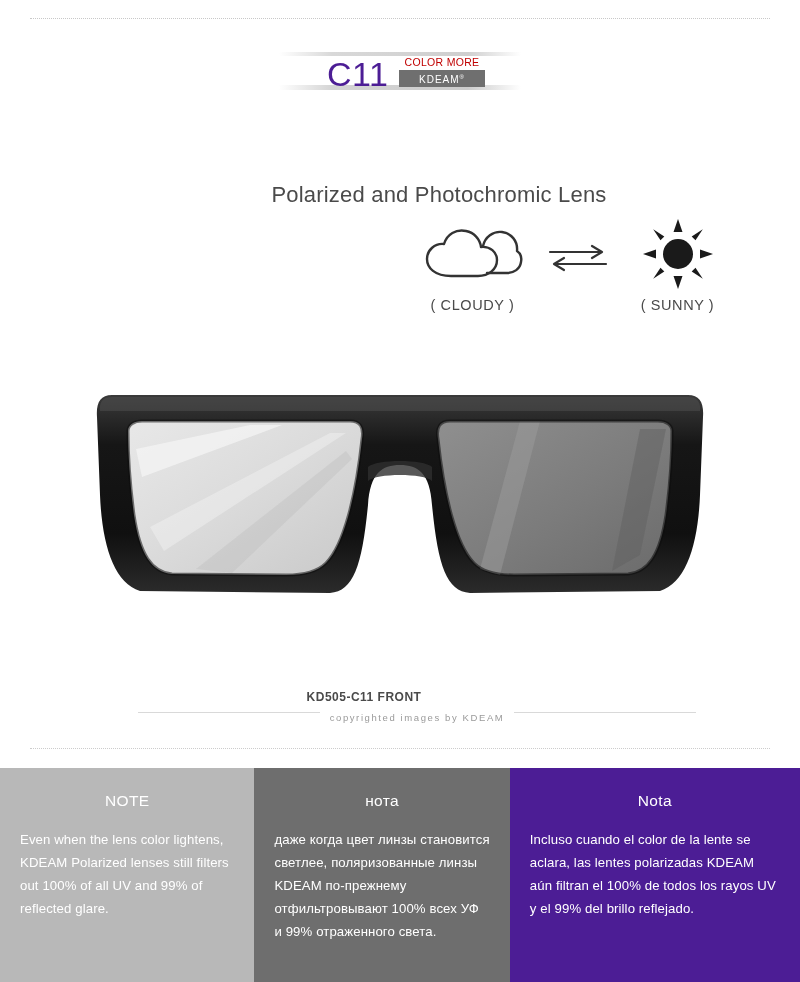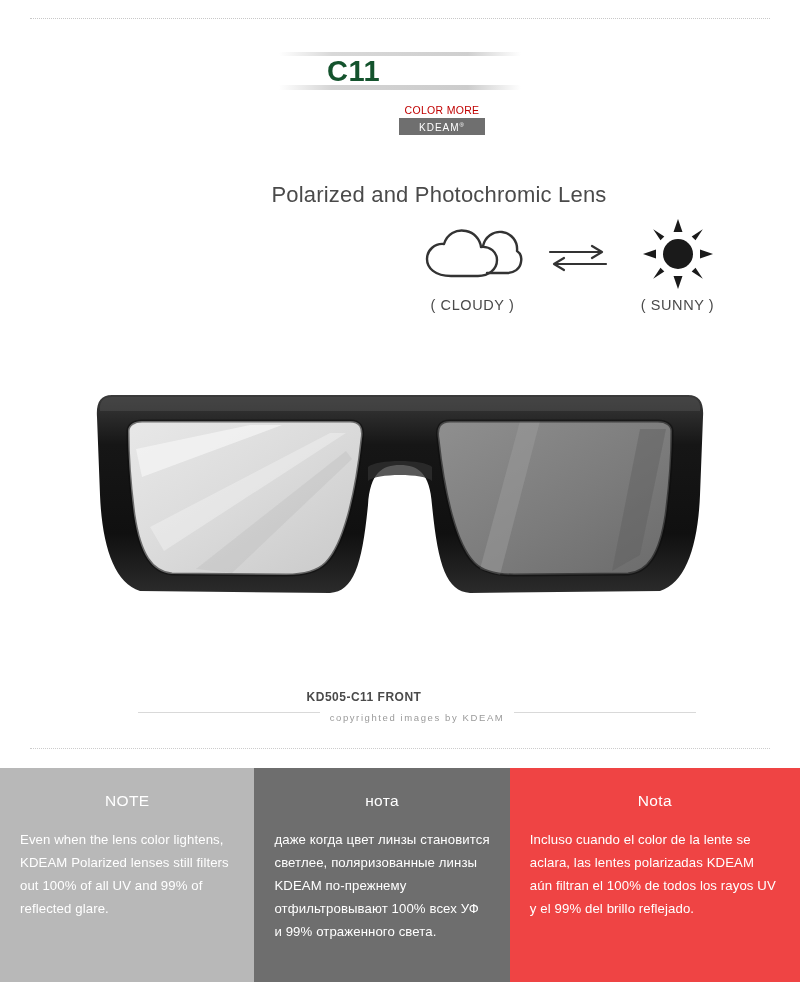--- a/index.html
+++ b/index.html
@@ -52,39 +52,38 @@
     left: 0;
     bottom: 0;
     width: 242px;
     height: 5px;
     background: linear-gradient(to right, #ffffff 0%, #d4d4d4 22%, #cccccc 78%, #ffffff 100%);
   }
   .badge-code {
     position: absolute;
     left: 48px;
     top: 3px;
-    font-size: 29px;
-    font-weight: bold;
-    color: #14532d;
+    font-size: 34px;
+    font-weight: normal;
+    color: #4c1d95;
     letter-spacing: 0.5px;
     font-family: "Liberation Sans", sans-serif;
   }
   .badge-right {
     position: absolute;
     left: 120px;
     top: 4px;
     width: 86px;
   }
   .badge-colormore {
     font-size: 10.5px;
     color: #c00000;
     letter-spacing: 0.3px;
     line-height: 12px;
     text-align: center;
-    margin-top: 48px;
   }
   .badge-brandbar {
     margin-top: 2px;
     background: #6f6f6f;
     color: #ffffff;
     font-size: 10px;
     letter-spacing: 1px;
     text-align: center;
     padding: 2px 0 2px 0;
     line-height: 11px;
@@ -212,21 +211,21 @@
     height: 214px;
     display: flex;
   }
   .note {
     box-sizing: border-box;
     padding: 24px 20px 0 20px;
     color: #ffffff;
   }
   .note-en { width: 262px; background: #b8b8b8; }
   .note-ru { width: 263px; background: #6e6e6e; }
-  .note-es { width: 299px; background: #ef4444; }
+  .note-es { width: 299px; background: #4c1d95; }
   .note-title {
     text-align: center;
     font-size: 15.5px;
     font-weight: normal;
     letter-spacing: 0.4px;
     margin-bottom: 18px;
   }
   .note-body {
     font-size: 13.2px;
     line-height: 23px;

